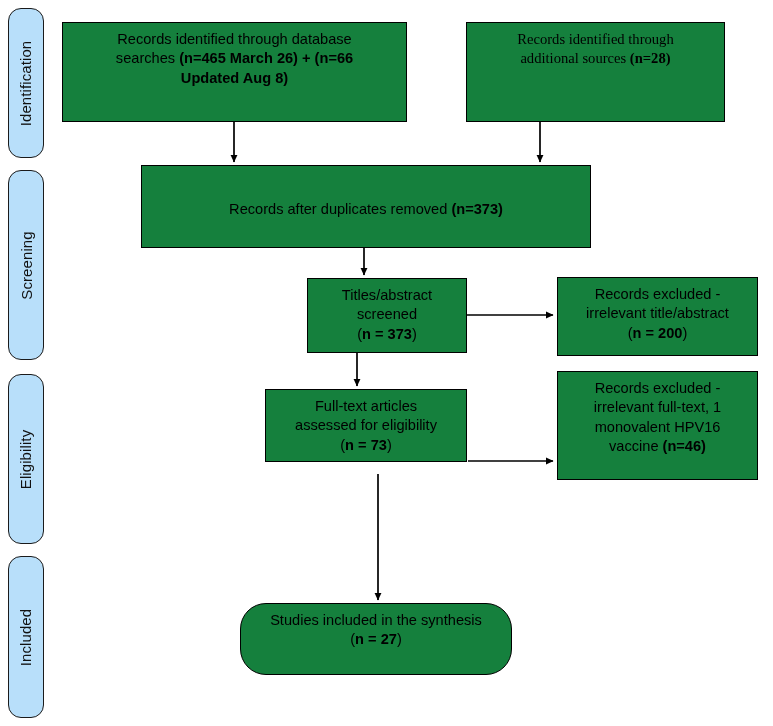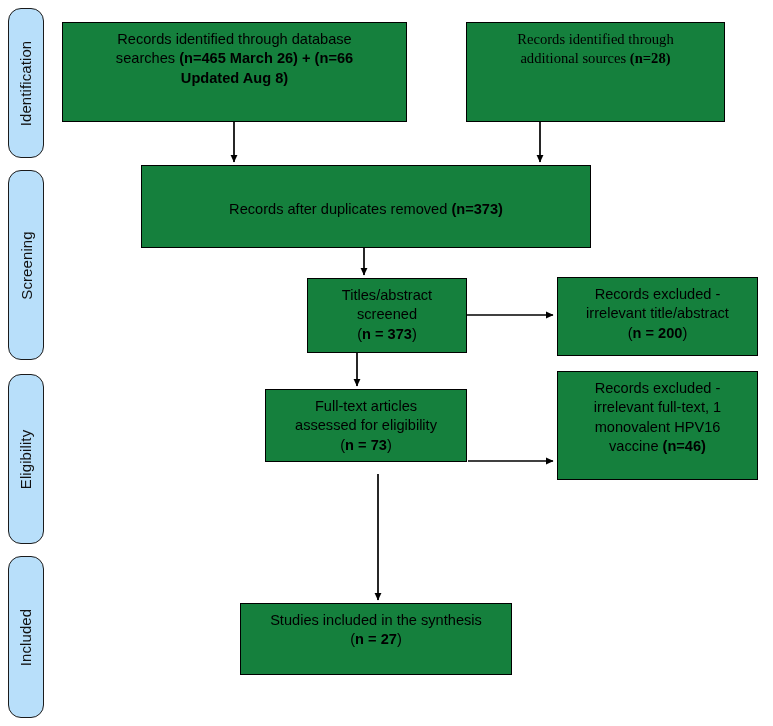--- a/index.html
+++ b/index.html
@@ -154,17 +154,17 @@
   </div>
 
   <div class="flow-box" style="left:265px; top:389px; width:202px; height:73px;">
     <div class="box-text"><span>Full-text articles</span><br><span>assessed for eligibility</span><br><span>(</span><b>n = 73</b><span>)</span></div>
   </div>
 
   <div class="flow-box" style="left:557px; top:371px; width:201px; height:109px;">
     <div class="box-text"><span>Records excluded -</span><br><span>irrelevant full-text, 1</span><br><span>monovalent HPV16</span><br><span>vaccine </span><b>(n=46)</b></div>
   </div>
 
-  <div class="flow-box" style="left:240px; top:603px; width:272px; height:72px;">
+  <div class="flow-box" style="left:240px; top:603px; width:272px; height:72px;border-radius:26px;">
     <div class="box-text"><span>Studies included in the synthesis</span><br><span>(</span><b>n = 27</b><span>)</span></div>
   </div>
 
 </div>
 
 </body></html>

